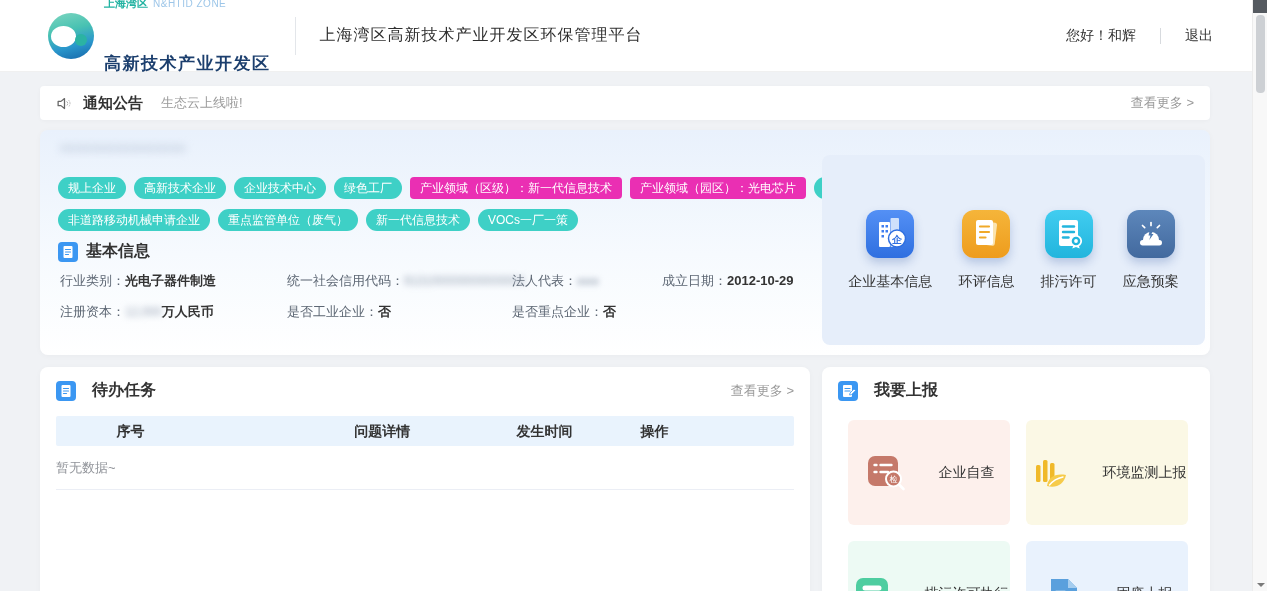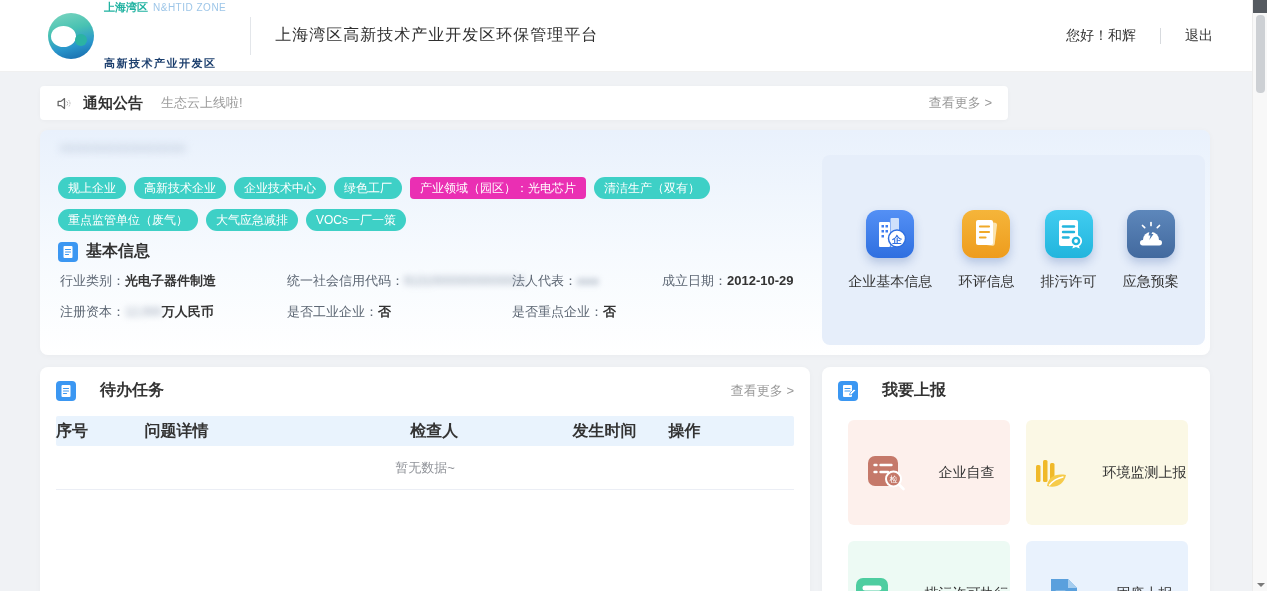--- a/index.html
+++ b/index.html
@@ -26,33 +26,33 @@
     background:#fff; border-radius:50%;
   }
   .logo-mark::after {
     content:""; position:absolute; left:27px; top:21px; width:12px; height:12px;
     background:#2bb3a3; border-radius:50%;
   }
   .logo-text { margin-left:10px; line-height:1.25; white-space:nowrap; }
   .logo-l1 { font-size:11px; }
   .logo-l1 .cn { color:#23b3a2; font-weight:bold;text-align:center; }
   .logo-l1 .en { color:#9dc6e8; font-size:10px; margin-left:5px; letter-spacing:.5px; }
-  .logo-l2 { font-size:11px; font-weight:bold; color:#1c3f6e; letter-spacing:1.5px;margin-top:42px; }
+  .logo-l2 { font-size:17px; font-weight:bold; color:#1c3f6e; letter-spacing:1.5px;margin-top:42px; }
   .v-div { width:1px; height:38px; background:#e3e6ea; margin:0 24px; }
   .v-div.small { height:16px; background:#d7dade; margin:0 24px; }
   .app-title { font-size:16px; color:#2f2f2f; letter-spacing:1px; }
   .greeting { font-size:14px; color:#333; }
   .logout { font-size:14px; color:#333; cursor:pointer; }
 
   
   .content { position:absolute; left:40px; top:72px; width:1170px; }
 
   
   .notice {
-    position:absolute; left:0; top:14px; width:968px; height:34px;
+    position:absolute; left:0; top:14px; width:1170px; height:34px;
     background:#fff; border-radius:4px; display:flex; align-items:center;
     padding:0 16px; box-shadow:0 1px 4px rgba(0,0,0,.03);
   }
   .n-label { font-size:15px; font-weight:bold; color:#333; margin-left:10px; }
   .n-msg { font-size:13px; color:#9a9a9a; margin-left:18px; }
   .n-more { font-size:13px; color:#999; cursor:pointer; }
 
   
   .hero {
     position:absolute; left:0; top:58px; width:1170px; height:225px;
@@ -101,33 +101,33 @@
   .qlc3 { background:linear-gradient(180deg,#41cdf0,#22b5dd); }
   .qlc4 { background:linear-gradient(180deg,#5d87bb,#42699e); }
   .ql-label { margin-top:15px; font-size:14px; color:#333; }
 
   
   .bottom { position:absolute; left:0; top:295px; width:1170px; display:flex; gap:12px; }
   .card { background:#fff; border-radius:8px; box-shadow:0 1px 6px rgba(0,0,0,.03); }
   .todo-card { width:770px; height:400px; }
   .report-card { width:388px; height:400px; }
   .card-head { display:flex; align-items:center; padding:13px 16px 11px; }
-  .card-title { font-size:16px; font-weight:bold; color:#333; margin-left:24px; }
+  .card-title { font-size:16px; font-weight:bold; color:#333; margin-left:16px; }
   .more { font-size:13px; color:#999; cursor:pointer; }
 
   .thead {
     margin:4px 16px 0; height:30px; display:flex; align-items:center;
     background:#e9f3fd; border-radius:2px;
   }
-  .th { font-size:16px; font-weight:bold; color:#333; text-align:left; line-height:30px; }
+  .th { font-size:14px; font-weight:bold; color:#333; text-align:right; line-height:30px; }
   .th:nth-of-type(1){width:12%;} .th:nth-of-type(2){width:36%;}
   .th:nth-of-type(3){width:22%;} .th:nth-of-type(4){width:13%;}
   .th:nth-of-type(5){width:17%;}
   .empty-row {
-    margin:0 16px; height:44px; line-height:44px; text-align:center;
+    margin:0 16px; height:44px; line-height:44px; text-align:left;
     color:#909399; font-size:13px; border-bottom:1px solid #ebeef5;
   }
 
   .report-grid {
     padding:8px 22px 0 26px; display:grid;
     grid-template-columns:162px 162px; column-gap:16px; row-gap:16px;
   }
   .tile {
     height:105px; border-radius:6px; display:flex; align-items:center;
     justify-content:center; gap:10px; cursor:pointer;
@@ -188,27 +188,29 @@
 
   <section class="hero">
     <div class="masked-name">●●●●●●●●●●●●●●●●</div>
 
     <div class="tag-row row1">
 
     <span class="tag teal">规上企业</span>
         <span class="tag teal">高新技术企业</span>
         <span class="tag teal">企业技术中心</span>
         <span class="tag teal">绿色工厂</span>
+        <span class="tag pink">产业领域（区级）：新一代信息技术</span>
         <span class="tag pink">产业领域（园区）：光电芯片</span>
         <span class="tag teal">清洁生产（双有）</span>
       </div>
     <div class="tag-row row2">
 
+    <span class="tag teal">非道路移动机械申请企业</span>
         <span class="tag teal">重点监管单位（废气）</span>
-        <span class="tag teal">大气应急减排</span>
+        <span class="tag teal">新一代信息技术</span>
         <span class="tag teal">VOCs一厂一策</span>
       </div>
 
     <div class="sec-head info-head">
       <svg width="20" height="20" viewBox="0 0 20 20">
         <rect width="20" height="20" rx="4" fill="#3b97f2"></rect>
         <rect x="5.5" y="4" width="9" height="12" rx="1" fill="#fff"></rect>
         <g stroke="#3b97f2" stroke-width="1.2" stroke-linecap="round">
           <line x1="7.5" y1="7.5" x2="12.5" y2="7.5"></line>
           <line x1="7.5" y1="10" x2="12.5" y2="10"></line>
@@ -329,21 +331,20 @@
             <line x1="7.5" y1="12.5" x2="10.5" y2="12.5"></line>
           </g>
         </svg>
         <span class="card-title">待办任务</span>
         <span class="spacer"></span>
         <span class="more">查看更多 &gt;</span>
       </div>
       <div class="thead">
         <div class="th">序号</div>
         <div class="th">问题详情</div>
-        <div class="th">检查人</div>
         <div class="th">发生时间</div>
         <div class="th">操作</div>
       </div>
       <div class="empty-row">暂无数据~</div>
     </section>
 
     <section class="card report-card">
       <div class="card-head">
         <svg width="20" height="20" viewBox="0 0 20 20">
           <rect width="20" height="20" rx="4" fill="#3b97f2"></rect>

